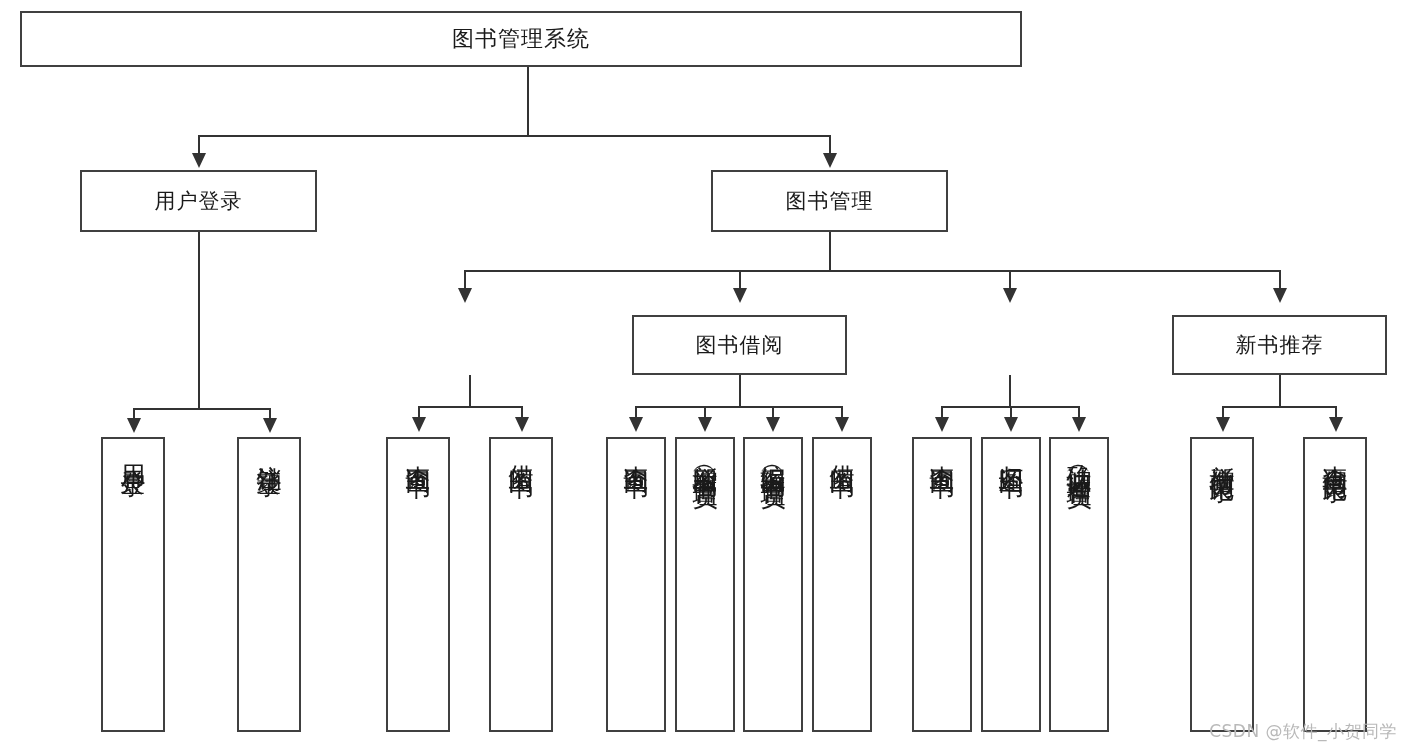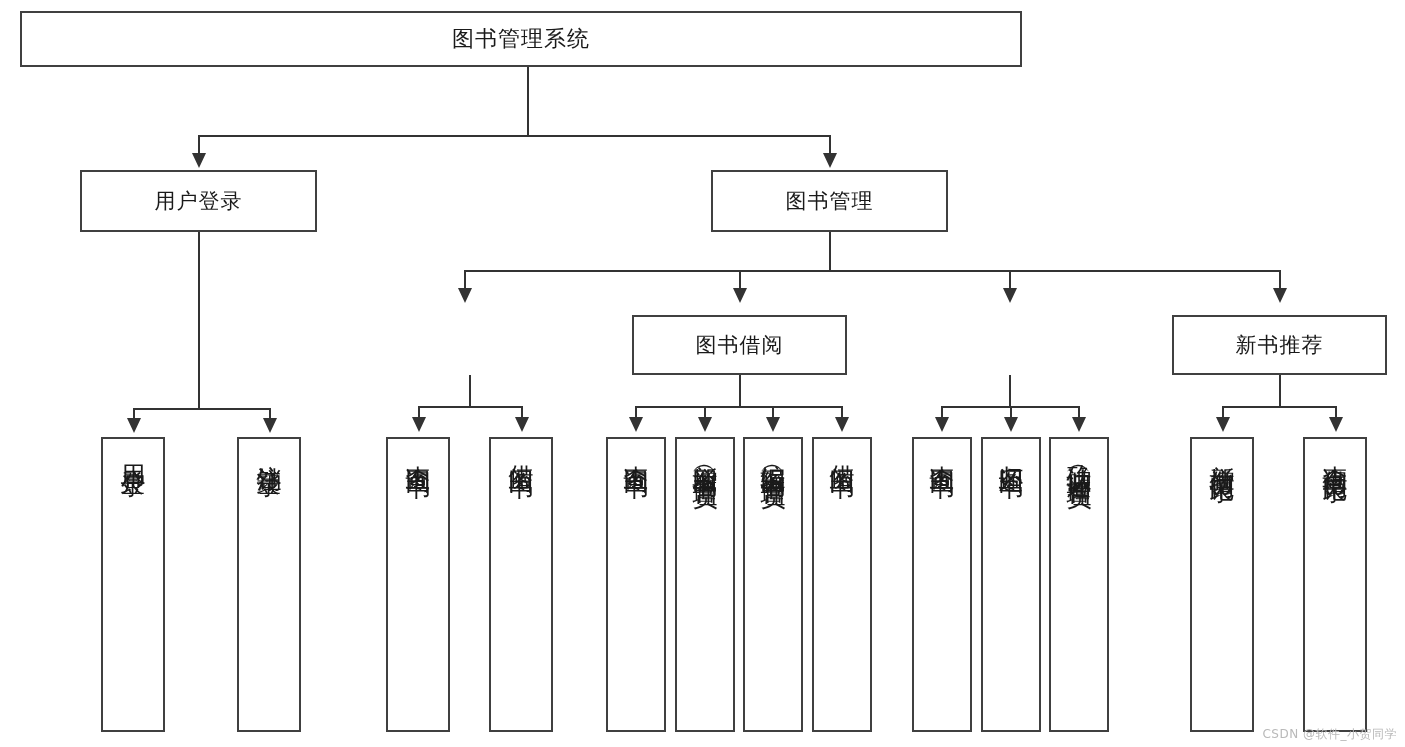--- a/index.html
+++ b/index.html
@@ -72,21 +72,21 @@
     height: 0;
     border-left: 7px solid transparent;
     border-right: 7px solid transparent;
     border-top: 15px solid #333333;
   }
   
   #watermark {
     position: absolute;
     right: 8px;
     bottom: 4px;
-    font-size: 12px;
+    font-size: 17px;
     color: #b9b9b9;
     letter-spacing: 0.5px;
     white-space: nowrap;
     font-family: "DejaVu Sans", "Liberation Sans", sans-serif;
   }
 </style>
 </head>
 <body>
 
 <div id="canvas">

